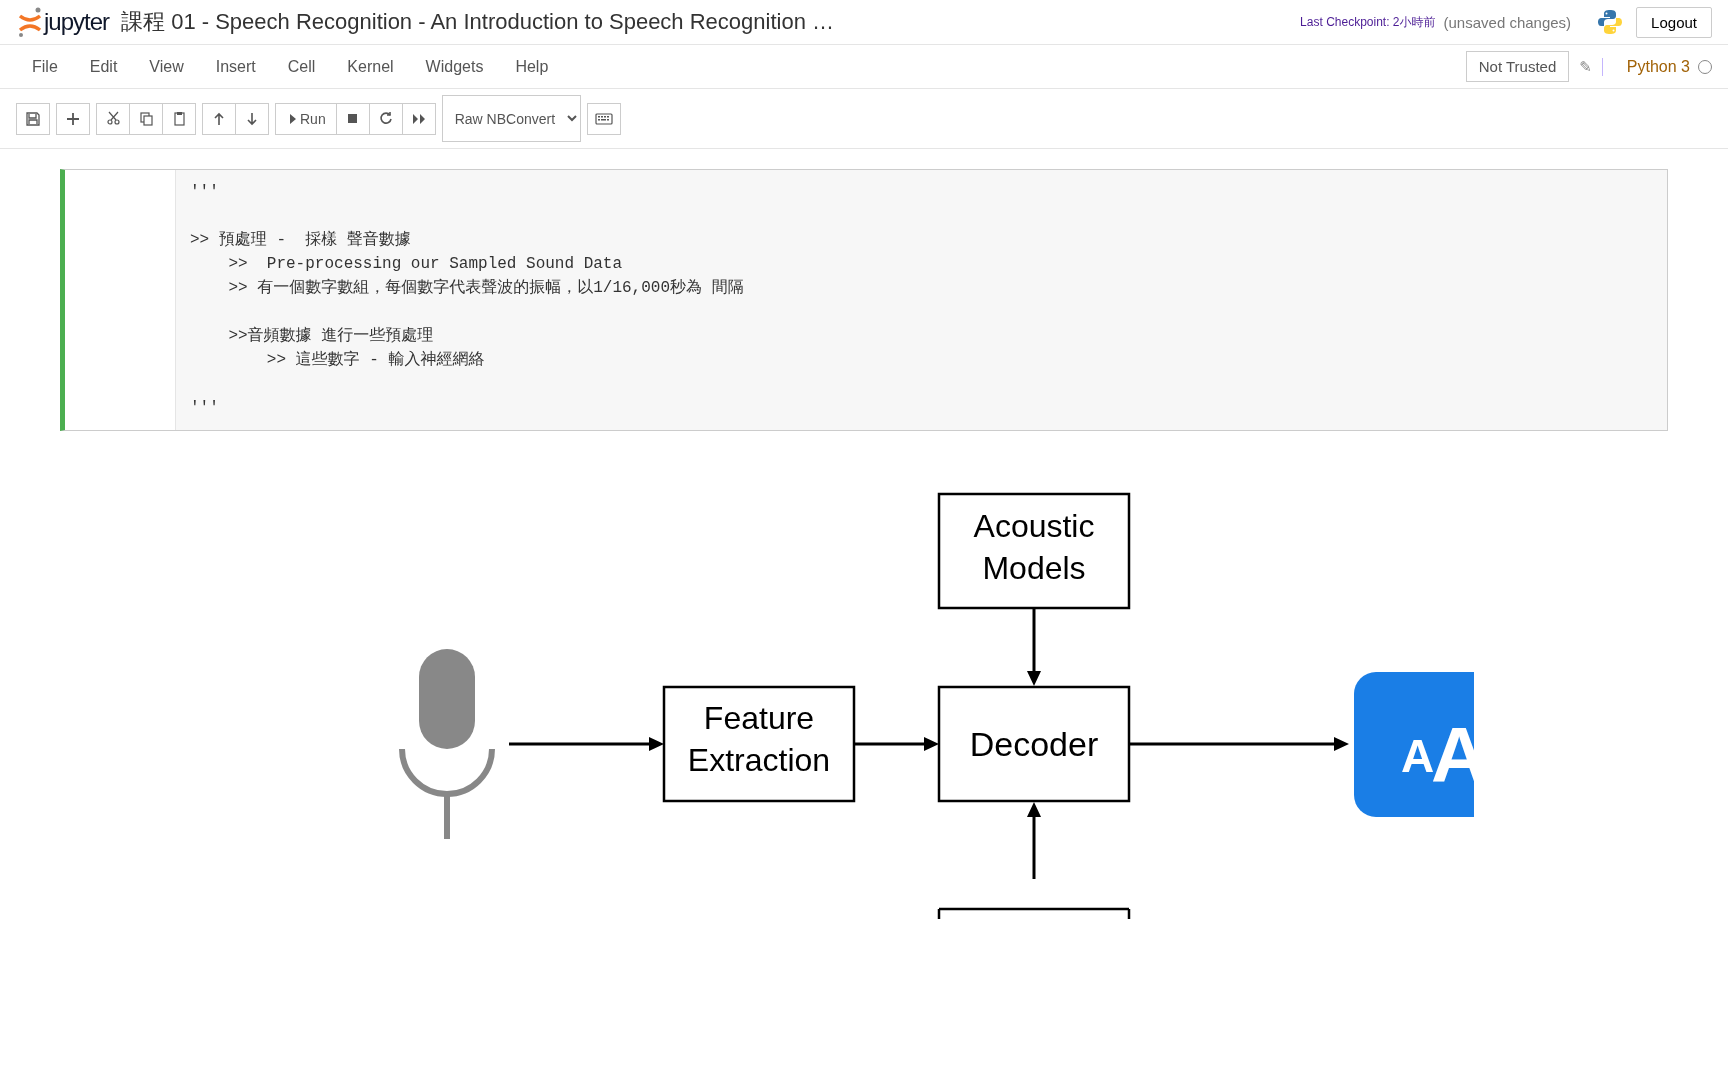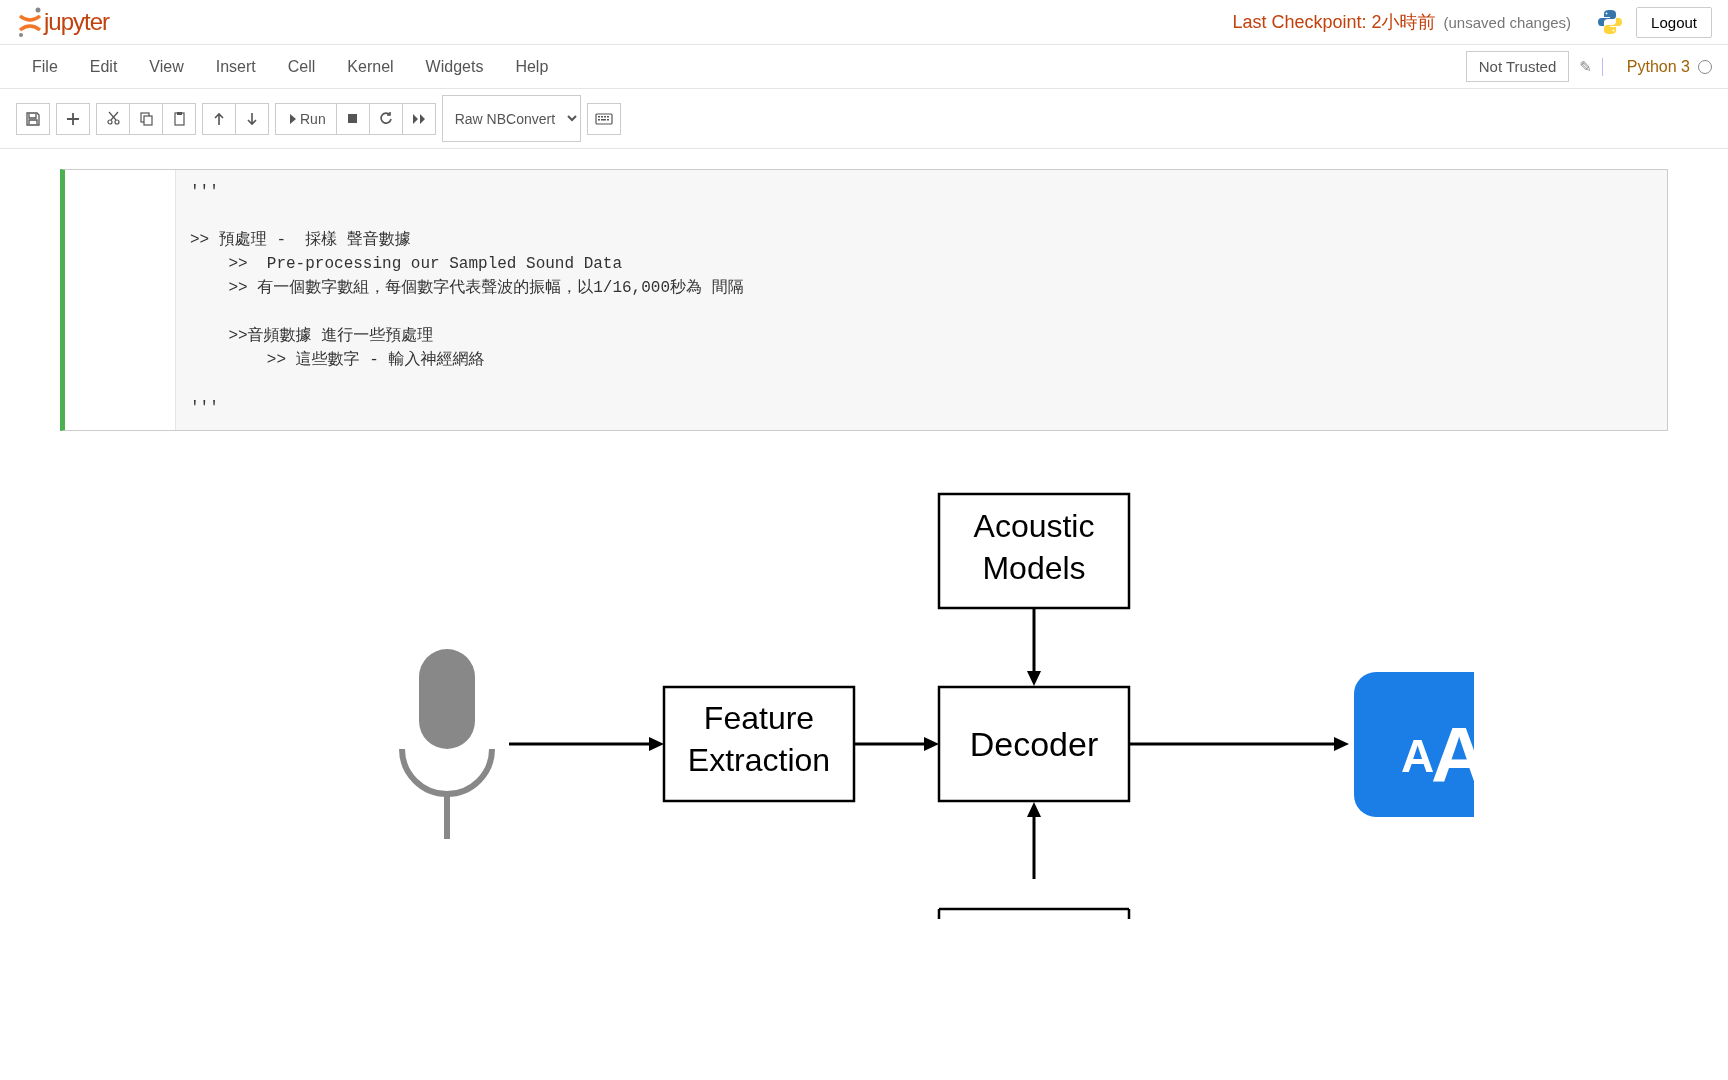--- a/index.html
+++ b/index.html
@@ -1,22 +1,22 @@
 <!DOCTYPE html>
 <html><head>
   <meta charset="utf-8">
   <style>
     * { box-sizing: border-box; margin: 0; padding: 0; }
     body { font-family: "Helvetica Neue", Helvetica, Arial, sans-serif; background: #fff; color: #333; }
     
     .header { display: flex; align-items: center; padding: 6px 16px; border-bottom: 1px solid #e5e5e5; }
     .logo { display: flex; align-items: center; margin-right: 12px; }
-    .logo-text { font-size: 24px; color: #c2410c; font-weight: normal; letter-spacing: -1px; }
+    .logo-text { font-size: 24px; color: #0f172a; font-weight: normal; letter-spacing: -1px; }
     .title { font-size: 22px; color: #333; font-weight: normal; flex: 0 0 auto; }
-    .checkpoint { margin-left: auto; font-size: 18px; color: #c2410c; }
+    .checkpoint { margin-left: auto; font-size: 12px; color: #4c1d95; }
     .changes { font-size: 15px; color: #777; margin-left: 8px; margin-right: 25px; }
     .python-icon { width: 28px; height: 28px; margin-right: 12px; }
     .logout-btn { padding: 6px 14px; border: 1px solid #ccc; background: #fff; font-size: 15px; cursor: pointer; border-radius: 2px; }
     
     .menubar { display: flex; align-items: center; padding: 0 16px; border-bottom: 1px solid #e5e5e5; height: 44px; }
     .menu-item { padding: 10px 16px; font-size: 16px; color: #555; cursor: pointer; text-align: center; }
     .menubar-right { margin-left: auto; display: flex; align-items: center; gap: 10px; }
     .not-trusted { padding: 6px 12px; border: 1px solid #ccc; font-size: 15px; color: #555; }
     .edit-icon { color: #888; font-size: 15px; cursor: pointer; }
     .kernel-indicator { font-size: 16px; color: #a16207; display: flex; align-items: center; gap: 8px; border-left: 1px solid #c4b5fd; padding-left: 24px; }
@@ -44,20 +44,21 @@
 <div class="header">
   <div class="logo">
     <svg width="28" height="32" viewBox="0 0 28 32">
       <circle cx="22" cy="4" r="2.5" fill="#888"></circle>
       <path d="M 4 10 Q 14 18 24 10" stroke="#f37626" stroke-width="3.5" fill="none"></path>
       <path d="M 4 24 Q 14 16 24 24" stroke="#f37626" stroke-width="3.5" fill="none"></path>
       <circle cx="5" cy="29" r="2" fill="#888"></circle>
     </svg>
     <span class="logo-text">jupyter</span>
   </div>
+  <span class="title">課程 01 - Speech Recognition - An Introduction to Speech Recognition …</span>
   <span class="checkpoint">Last Checkpoint: 2小時前</span>
   <span class="changes">(unsaved changes)</span>
   <span class="python-icon">
     <svg width="28" height="28" viewBox="0 0 28 28">
       <path d="M 13 2 C 8 2 8 5 8 6 L 8 9 L 14 9 L 14 10 L 5 10 C 2 10 2 14 2 14 C 2 14 2 18 5 18 L 8 18 L 8 14 C 8 12 10 11 12 11 L 17 11 C 19 11 20 9 20 8 L 20 6 C 20 5 20 2 15 2 Z" fill="#3776ab"></path>
       <circle cx="10.5" cy="5.5" r="1" fill="#fff"></circle>
       <path d="M 15 26 C 20 26 20 23 20 22 L 20 19 L 14 19 L 14 18 L 23 18 C 26 18 26 14 26 14 C 26 14 26 10 23 10 L 20 10 L 20 14 C 20 16 18 17 16 17 L 11 17 C 9 17 8 19 8 20 L 8 22 C 8 23 8 26 13 26 Z" fill="#ffd43b"></path>
       <circle cx="17.5" cy="22.5" r="1" fill="#fff"></circle>
     </svg>
   </span>

